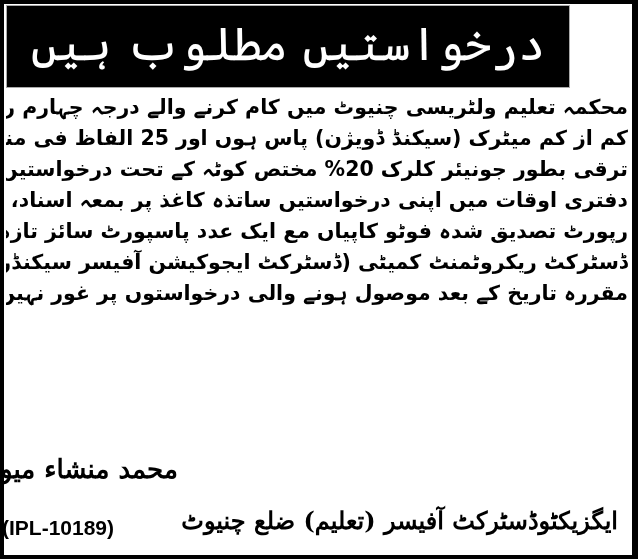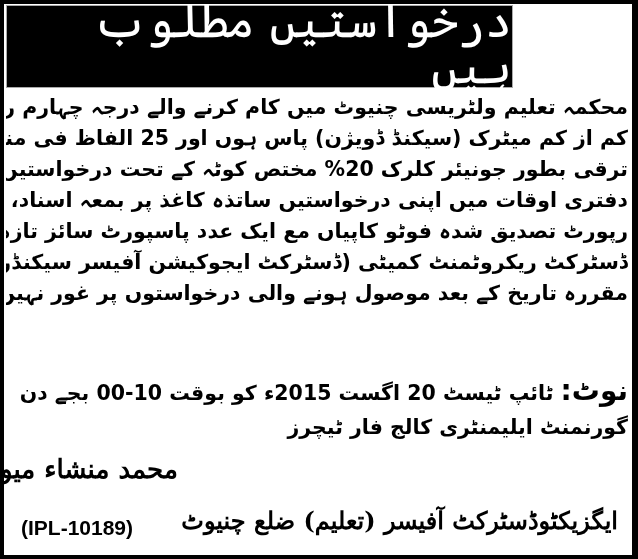--- a/index.html
+++ b/index.html
@@ -4,21 +4,21 @@
 <style>
   html, body { margin: 0; padding: 0; background: #ffffff; }
   body { width: 638px; height: 559px; overflow: hidden; position: relative; }
   .frame {
     position: absolute; left: 0; top: 0; width: 638px; height: 559px;
     box-sizing: border-box; background: #fff;
     border-top: 4px solid #000; border-left: 4px solid #000;
     border-right: 6px solid #000; border-bottom: 4px solid #000;
   }
   .header {
-    position: absolute; left: 6px; top: 5px; width: 507px; height: 83px;
+    position: absolute; left: 6px; top: 5px; width: 564px; height: 83px;
     background: #000; border: 1px solid #aaa; box-sizing: border-box;
     display: flex; align-items: center; justify-content: center;
   }
   .header-title {
     color: #fff; font-family: "DejaVu Serif", serif; font-size: 46px;
     font-weight: normal; direction: rtl; line-height: 1; margin-top: -6px;
   }
   .body-text {
     position: absolute; left: 6px; right: 10px; top: 92px;
     direction: rtl; text-align: justify; text-align-last: right;
@@ -36,21 +36,21 @@
     position: absolute; left: 0; right: 0; top: 454px; text-align: left;
     direction: rtl; font-family: "DejaVu Serif", serif; font-size: 26px;
     font-weight: bold; color: #000;
   }
   .signature-title {
     position: absolute; left: 120px; right: 20px; top: 506px; 
     direction: rtl; font-family: "DejaVu Serif", serif; font-size: 24px;
     font-weight: bold; color: #000;
   }
   .ref-code {
-    position: absolute; left: 21px; top: 516px;
+    position: absolute; left: 2px; top: 516px;
     font-family: "Liberation Sans", sans-serif; font-size: 21px;
     font-weight: bold; color: #000;
   }
 </style>
 </head>
 <body>
 
 <div class="frame"></div>
 
 <div class="header">
@@ -61,21 +61,17 @@
   <span class="line">محکمہ تعلیم ولٹریسی چنیوٹ میں کام کرنے والے درجہ چہارم ریگولر ملازمین (سکیل 1 تا 4) جو</span>
   <span class="line">کم از کم میٹرک (سیکنڈ ڈویژن) پاس ہوں اور 25 الفاظ فی منٹ ٹائپنگ سپیڈ کے حامل ہوں سے ان سروس</span>
   <span class="line">ترقی بطور جونیئر کلرک 20% مختص کوٹہ کے تحت درخواستیں مطلوب ہیں۔ مورخہ 15 اگست 2015ء تک</span>
   <span class="line">دفتری اوقات میں اپنی درخواستیں ساتذہ کاغذ پر بمعہ اسناد، سرٹیفکیٹس، تقرری آرڈر، ریگولر آرڈر، پہلی جائننگ</span>
   <span class="line">رپورٹ تصدیق شدہ فوٹو کاپیاں مع ایک عدد پاسپورٹ سائز تازہ تصویر اور سروس سٹرفکیٹ دفتر سیکرٹری</span>
   <span class="line">ڈسٹرکٹ ریکروٹمنٹ کمیٹی (ڈسٹرکٹ ایجوکیشن آفیسر سیکنڈری) میں مجاز اتھارٹی کی وساطت سے جمع کروائیں</span>
   <span class="line">مقررہ تاریخ کے بعد موصول ہونے والی درخواستوں پر غور نہیں کیا جائے گا اور نہ ہی کوئی عذر قابل قبول ہوگا۔</span>
 </div>
 
 <div class="note">
-  <div>
-    <span class="note-label">نوٹ:</span>
-    <span>ٹائپ ٹیسٹ 20 اگست 2015ء کو بوقت 10-00 بجے دن گورنمنٹ ایلیمنٹری کالج فار ٹیچرز</span>
-  </div>
 </div>
 
 <div class="signature-name">محمد منشاء میو</div>
 <div class="signature-title">ایگزیکٹوڈسٹرکٹ آفیسر (تعلیم) ضلع چنیوٹ</div>
 <div class="ref-code">(IPL-10189)</div>
 
 </body></html>

